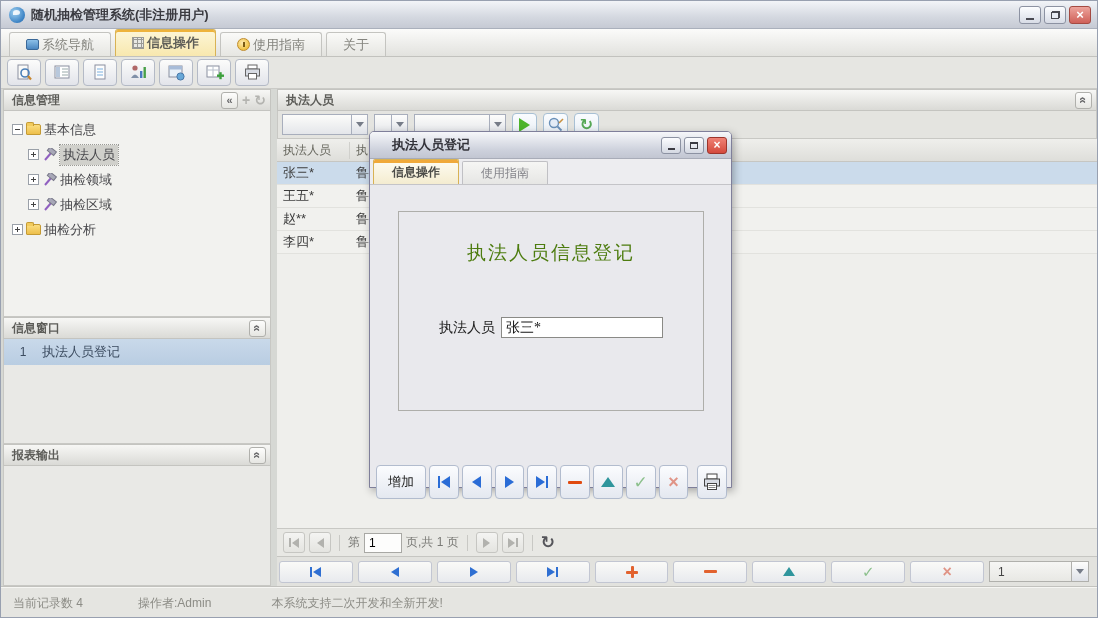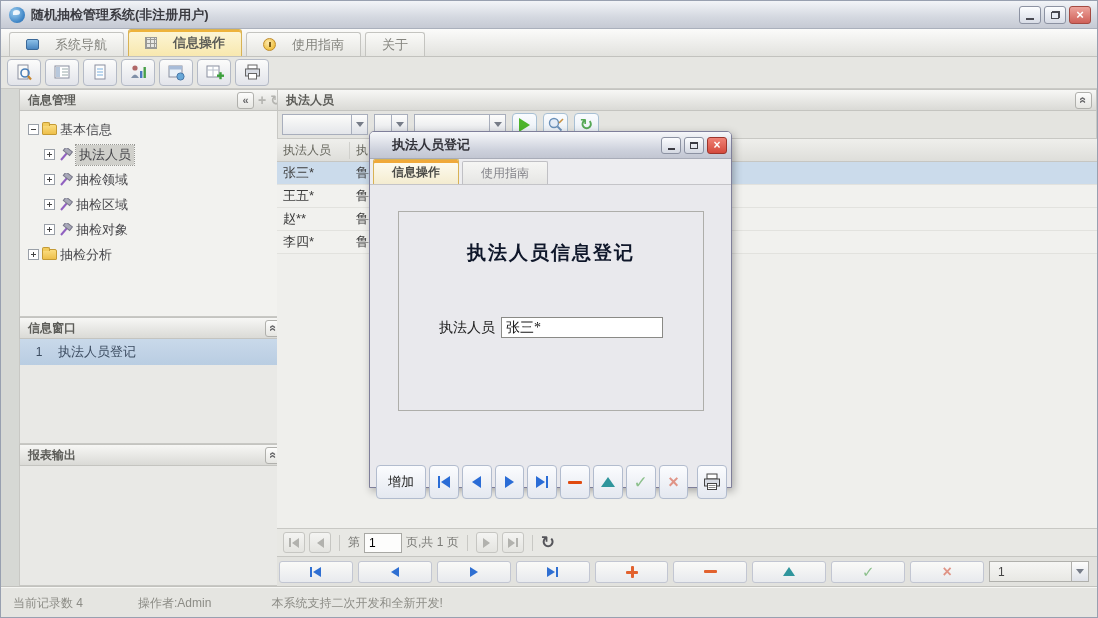--- a/index.html
+++ b/index.html
@@ -21,21 +21,21 @@
   .wbtn .minbar { width:8px; height:2px; background:#4a4a52; margin-top:8px; }
   .wbtn .resticon { width:9px; height:8px; position:relative; }
   .wbtn .resticon::before { content:""; position:absolute; right:0; top:0; width:6px; height:5px; border:1px solid #4a4a52; }
   .wbtn .resticon::after { content:""; position:absolute; left:0; bottom:0; width:6px; height:5px; border:1px solid #4a4a52; background:#e8ecf4; }
   .wbtn.close { background:linear-gradient(#eda49c,#cf6058); border-color:#a44a42; color:#fff; font-weight:bold; font-size:13px; }
 
   
   .tabstrip { position:absolute; left:0; top:28px; right:0; height:28px;
     background:linear-gradient(#fbfbfa,#e2e2de); border-bottom:1px solid #c2c2be;
     display:flex; align-items:flex-end; padding-left:8px; }
-  .mtab { height:24px; display:flex; align-items:center; gap:16px; padding:0 16px;
+  .mtab { height:24px; display:flex; align-items:center; gap:3px; padding:0 16px;
     border:1px solid #c4c4c0; border-bottom:none; border-radius:3px 3px 0 0;
     background:linear-gradient(#fafaf8,#e6e6e2); color:#84847e; font-size:13px; margin-right:4px; }
   .mtab.active { height:27px; background:linear-gradient(#fdf6d8,#f8e8ae); border-color:#d8b254;
     box-shadow:inset 0 2px 0 #eeb33c; color:#5e5e58; font-weight:bold; }
   .ico-navsq { width:13px; height:11px; background:linear-gradient(#8cc0e8,#4a86c0); border:1px solid #3a6898; border-radius:2px; }
   .ico-grid { width:12px; height:12px; background-color:#e8e8e4;
     background-image:repeating-linear-gradient(0deg,#9a9a96 0 1px,transparent 1px 4px),
                      repeating-linear-gradient(90deg,#9a9a96 0 1px,transparent 1px 4px); border:1px solid #9a9a96; }
   .ico-guide { width:13px; height:13px; border-radius:50%; background:radial-gradient(circle at 40% 35%, #fdeab0, #f0c244 70%); border:1px solid #c08c2c; position:relative; }
   .ico-guide::after { content:""; position:absolute; left:5px; top:3px; width:2px; height:5px; background:#7a5a14; }
@@ -49,21 +49,21 @@
   
   .phead { height:22px; background:linear-gradient(#f7f7f5,#dadad6); border:1px solid #c4c4c0;
     display:flex; align-items:center; padding:0 4px 0 8px; font-size:12px; font-weight:bold; color:#5c5c58; }
   .phead .sp { flex:1; }
   .hbtn { width:17px; height:17px; border:1px solid #b0b0ac; border-radius:3px;
     background:linear-gradient(#fdfdfc,#e6e6e2); display:flex; align-items:center; justify-content:center;
     font-size:11px; color:#68686a; font-weight:bold; margin-left:3px; }
   .chev-up { display:inline-block; transform:rotate(90deg); font-size:12px; }
   .gico { color:#b4b4b0; font-weight:bold; font-size:14px; margin-left:4px; }
 
-  .sidebar { position:absolute; left:18px; top:88px; width:268px; height:497px; display:flex; flex-direction:column; }
+  .sidebar { position:absolute; left:2px; top:88px; width:268px; height:497px; display:flex; flex-direction:column; }
   .treebody { height:206px; background:#f2f2ef; border:1px solid #c8c8c4; border-top:none; padding-top:6px; overflow:hidden; }
   .titem { height:25px; display:flex; align-items:center; gap:3px; font-size:13px; color:#46464a; padding-left:8px; }
   .titem.lvl1 { padding-left:24px; }
   .expbox { width:11px; height:11px; background:#fff; border:1px solid #9aa0a8; position:relative; flex:none; }
   .expbox::before { content:""; position:absolute; left:2px; top:4px; width:5px; height:1px; background:#444; }
   .expbox.plus::after { content:""; position:absolute; left:4px; top:2px; width:1px; height:5px; background:#444; }
   .folder { width:15px; height:11px; background:linear-gradient(#fbdd80,#edbf4a); border:1px solid #c49a34; border-radius:2px 2px 1px 1px; position:relative; flex:none; }
   .folder::before { content:""; position:absolute; left:-1px; top:-3px; width:6px; height:3px; background:#f2cc5e; border:1px solid #c49a34; border-bottom:none; border-radius:2px 2px 0 0; }
   .tlabel.sel { background:#d0d0cb; outline:1px dotted #9a9a96; padding:1px 3px; }
 
@@ -141,21 +141,21 @@
   .dwbtn .maxsq { width:8px; height:7px; border:1px solid #3c3c44; border-top-width:2px; }
   .dwbtn.close { background:linear-gradient(#ef8276,#d4493c); border-color:#9c352c; color:#fff; font-weight:bold; font-size:12px; }
   .dtabs { height:26px; background:#ededf0; border-bottom:1px solid #c4c4c8; display:flex; align-items:flex-end; padding-left:3px; }
   .dtab { height:23px; padding:0 18px; display:flex; align-items:center; font-size:12px; color:#84848a;
     border:1px solid #c0c0c4; border-bottom:none; border-radius:2px 2px 0 0; background:linear-gradient(#f6f6f4,#e6e6e4); margin-right:3px; }
   .dtab.active { height:25px; background:linear-gradient(#fefcf2,#f4ecd0); border-color:#d8b254;
     box-shadow:inset 0 3px 0 #f0a93a; color:#4c4c48; font-weight:bold; }
   .dbody { flex:1; position:relative; }
   .formbox { position:absolute; left:28px; top:26px; width:306px; height:200px; border:1px solid #aeaeaa; }
   .fheading { margin-top:28px; text-align:center; font-family:"Liberation Serif","DejaVu Serif",serif;
-    font-size:19px; font-weight:bold; color:#0f172a; letter-spacing:2px; }
+    font-size:19px; font-weight:normal; color:#4d7c0f; letter-spacing:2px; }
   .frow { position:absolute; left:0; right:0; display:flex; align-items:center; justify-content:center; gap:6px;
     font-family:"Liberation Serif","DejaVu Serif",serif; font-size:14px; color:#222; }
   .frow input { width:162px; height:21px; border:1px solid #8a8a86; background:#fff; padding-left:4px;
     font-family:"Liberation Serif","DejaVu Serif",serif; font-size:14px; color:#111; }
   .dbuttons { height:42px; margin:0 4px 8px 4px; display:flex; align-items:center; gap:3px; padding-left:2px; }
   .dbtn { width:31px; height:34px; border:1px solid #b2bcce; border-radius:4px;
     background:linear-gradient(#fbfcfe,#e4e8f0); display:flex; align-items:center; justify-content:center; gap:1px;margin-top:48px; }
   .dbtn.wide { width:52px; font-size:13px; color:#222; }
   .dtb-r { width:0; height:0; border-top:6px solid transparent; border-bottom:6px solid transparent; border-left:9px solid #2a6cd6; }
   .dtb-l { width:0; height:0; border-top:6px solid transparent; border-bottom:6px solid transparent; border-right:9px solid #2a6cd6; }
@@ -288,28 +288,20 @@
           </svg>
         <span class="tlabel">抽检领域</span>
       </div>
       <div class="titem lvl1">
         <span class="expbox plus"></span>
         <svg width="15" height="14">
             <line x1="3" y1="12" x2="9" y2="5" stroke="#9060c0" stroke-width="2"></line>
             <rect x="6" y="1" width="8" height="4.5" fill="#a8a8b8" stroke="#787888" transform="rotate(38 10 3)"></rect>
           </svg>
         <span class="tlabel">抽检区域</span>
-      </div>
-      <div class="titem lvl1">
-        <span class="expbox plus"></span>
-        <svg width="15" height="14">
-            <line x1="3" y1="12" x2="9" y2="5" stroke="#9060c0" stroke-width="2"></line>
-            <rect x="6" y="1" width="8" height="4.5" fill="#a8a8b8" stroke="#787888" transform="rotate(38 10 3)"></rect>
-          </svg>
-        <span class="tlabel">抽检对象</span>
       </div>
       <div class="titem">
         <span class="expbox plus"></span>
         <span class="folder"></span>
         <span class="tlabel">抽检分析</span>
       </div>
     </div>
 
     <div class="phead">
       <span>信息窗口</span>

